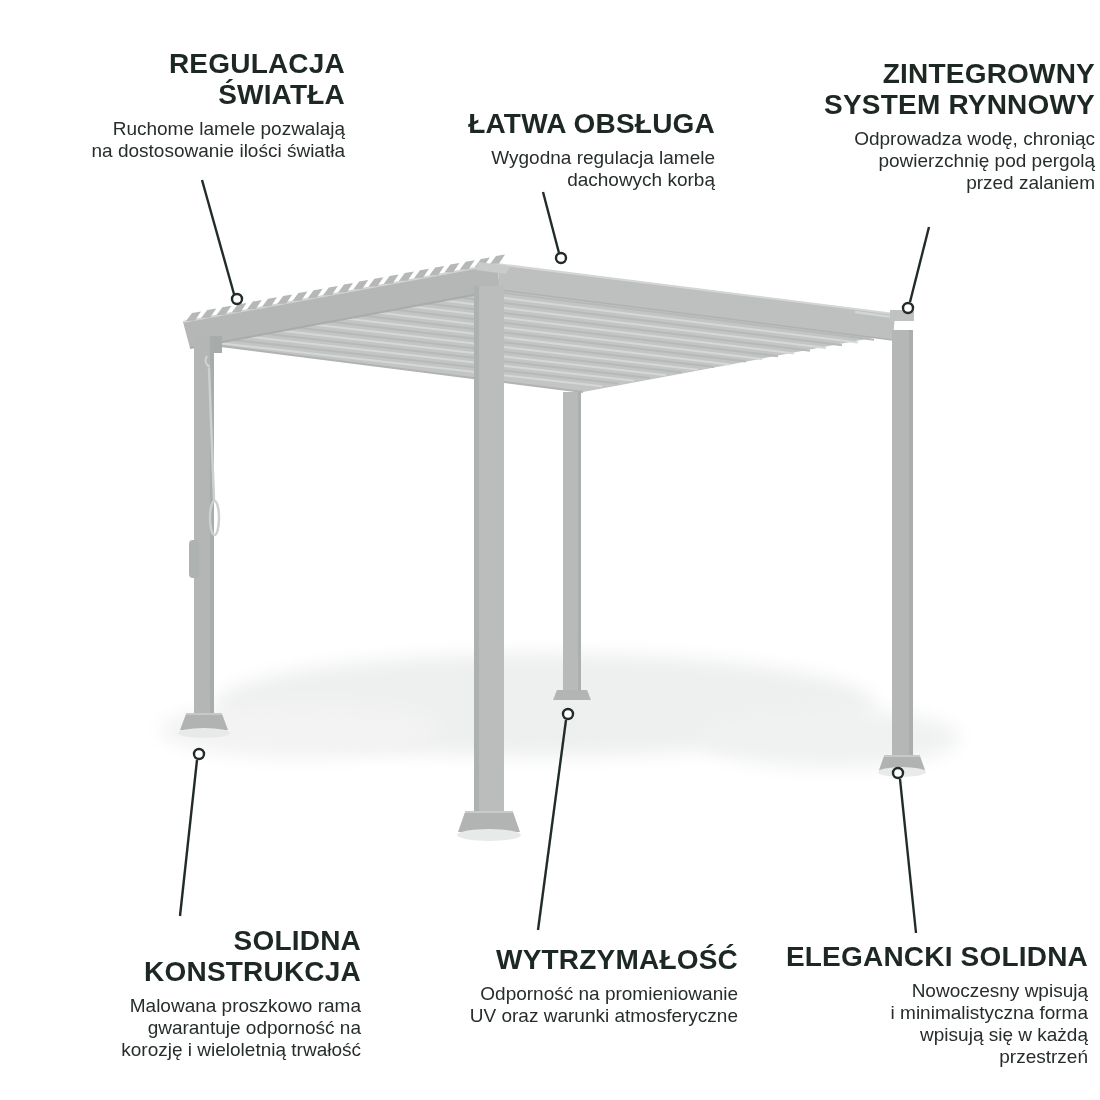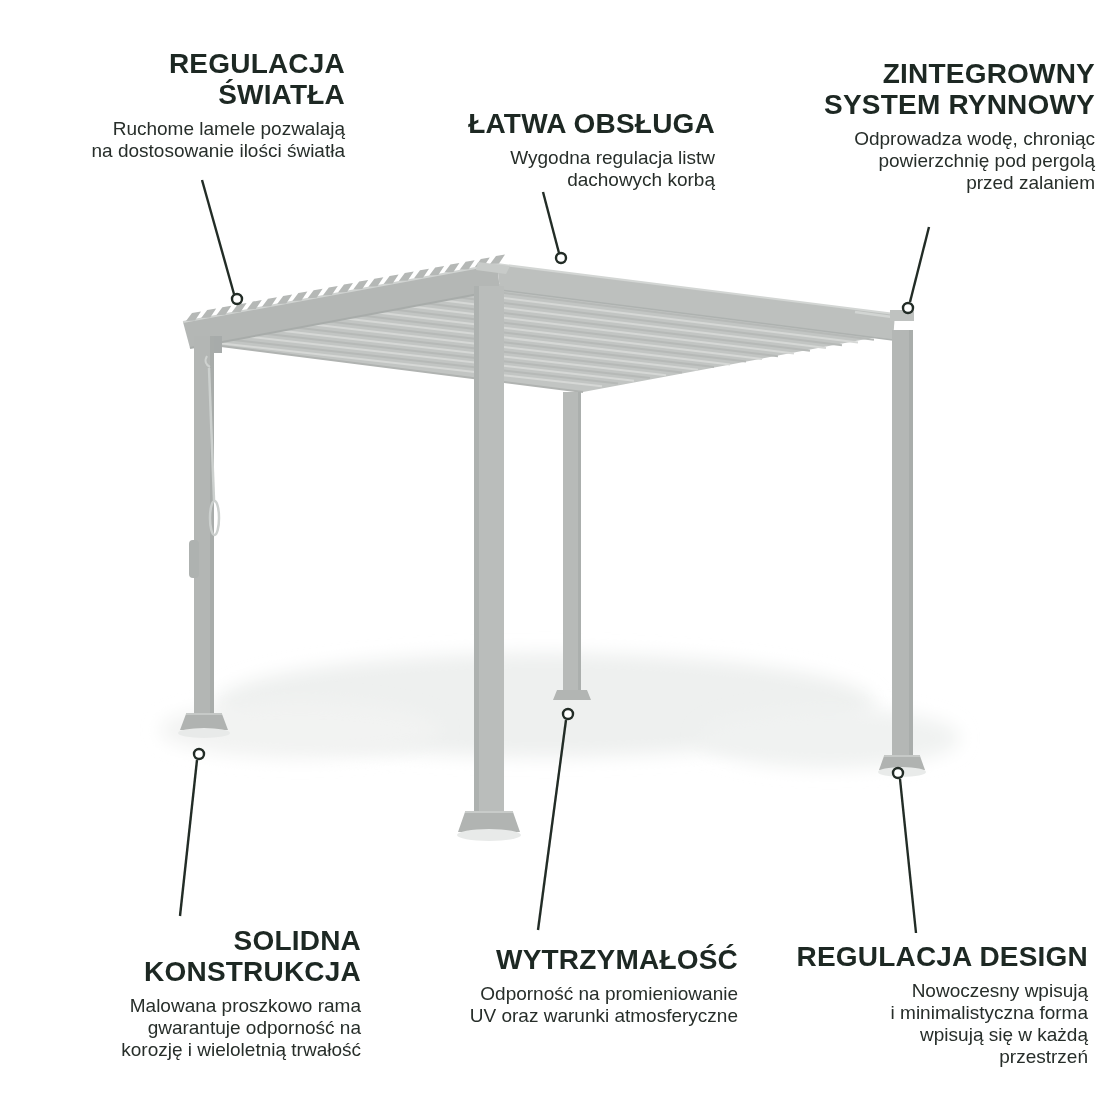--- a/index.html
+++ b/index.html
@@ -183,21 +183,21 @@
         <div>Ruchome lamele pozwalają</div>
         <div>na dostosowanie ilości światła</div>
       </div>
   </div>
 
   <div class="annotation a-latwa align-right">
     <div class="heading">
         <div>ŁATWA OBSŁUGA</div>
       </div>
     <div class="body">
-        <div>Wygodna regulacja listw</div>
+        <div>Wygodna regulacja lamele</div>
         <div>dachowych korbą</div>
       </div>
   </div>
 
   <div class="annotation a-zintegrowny align-left">
     <div class="heading">
         <div>ZINTEGROWNY</div>
         <div>SYSTEM RYNNOWY</div>
       </div>
     <div class="body">
@@ -224,21 +224,21 @@
         <div>WYTRZYMAŁOŚĆ</div>
       </div>
     <div class="body">
         <div>Odporność na promieniowanie</div>
         <div>UV oraz warunki atmosferyczne</div>
       </div>
   </div>
 
   <div class="annotation a-elegancki align-left">
     <div class="heading">
-        <div>REGULACJA DESIGN</div>
+        <div>ELEGANCKI SOLIDNA</div>
       </div>
     <div class="body">
         <div>Nowoczesny wpisują</div>
         <div>i minimalistyczna forma</div>
         <div>wpisują się w każdą</div>
         <div>przestrzeń</div>
       </div>
   </div>
 
 </div>

